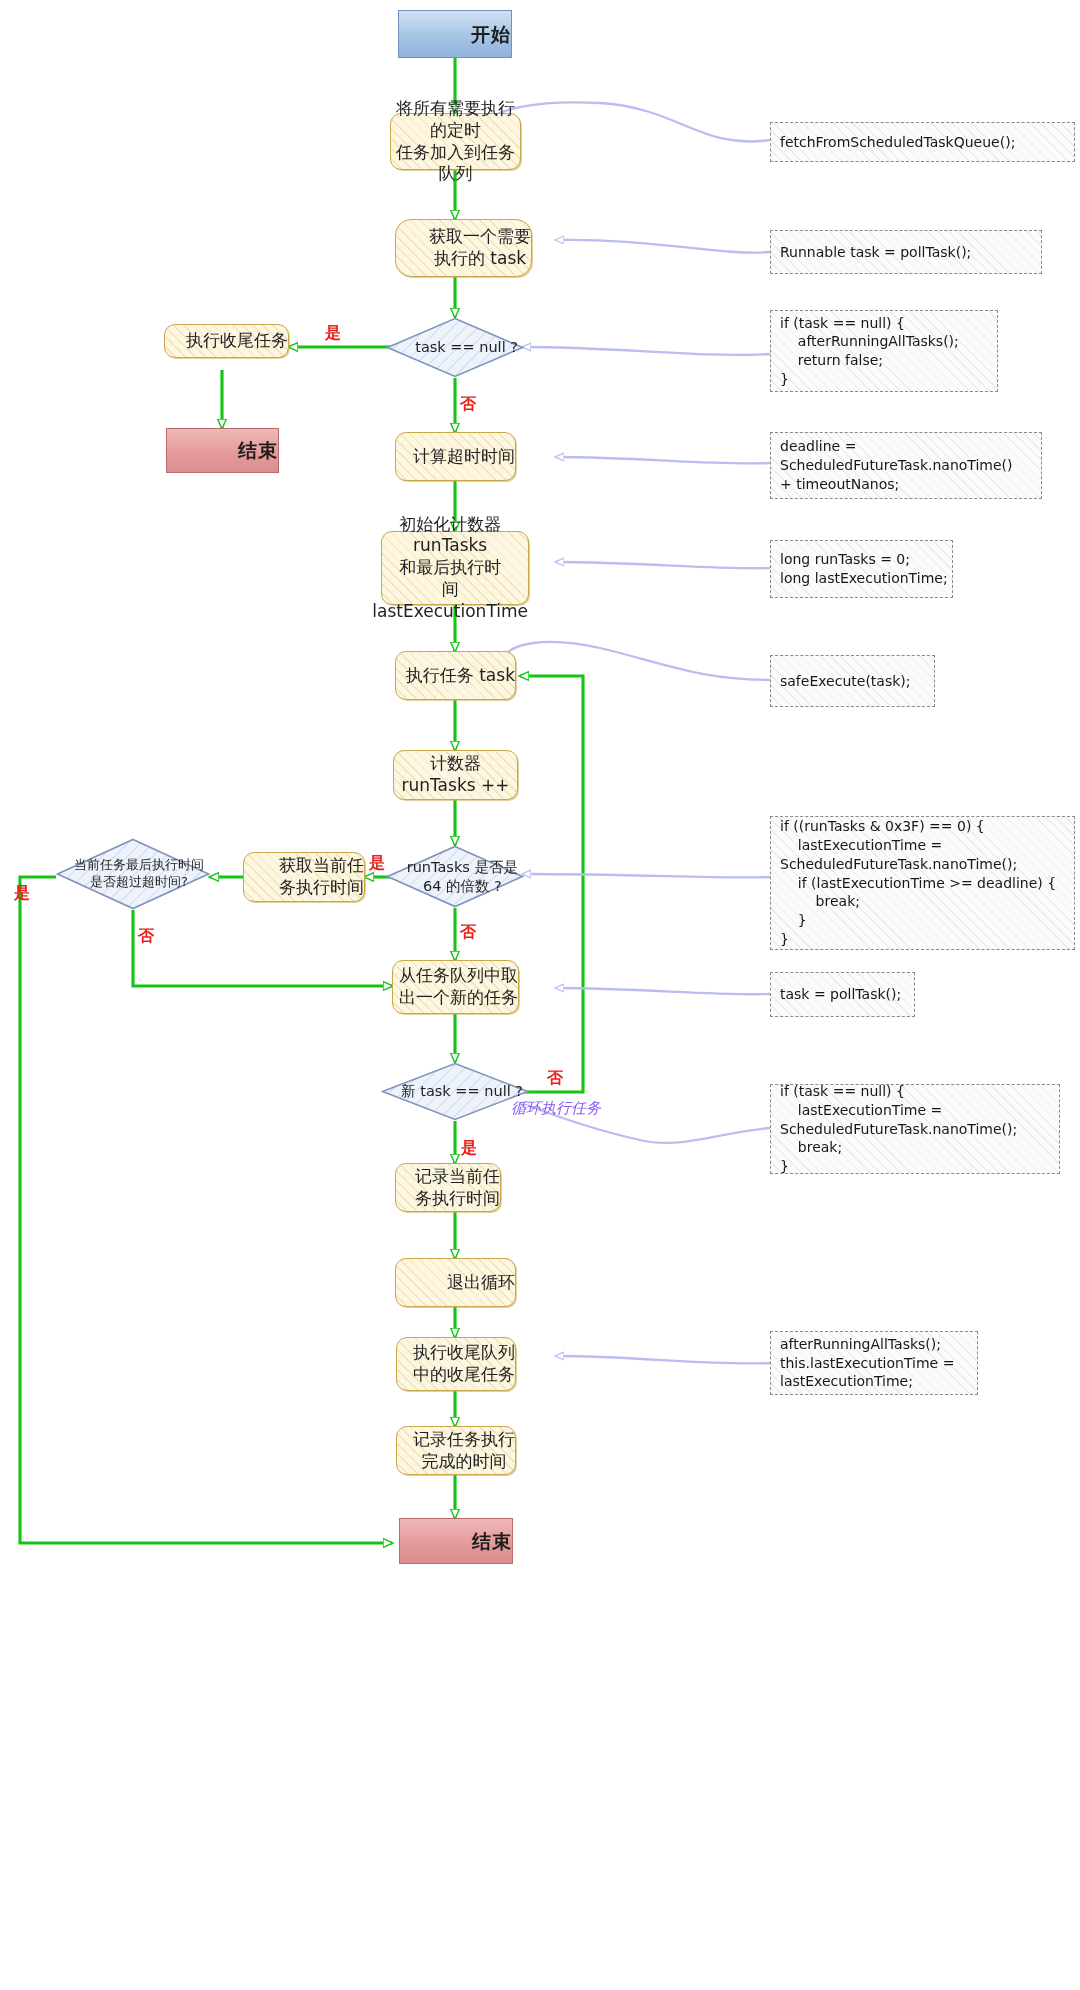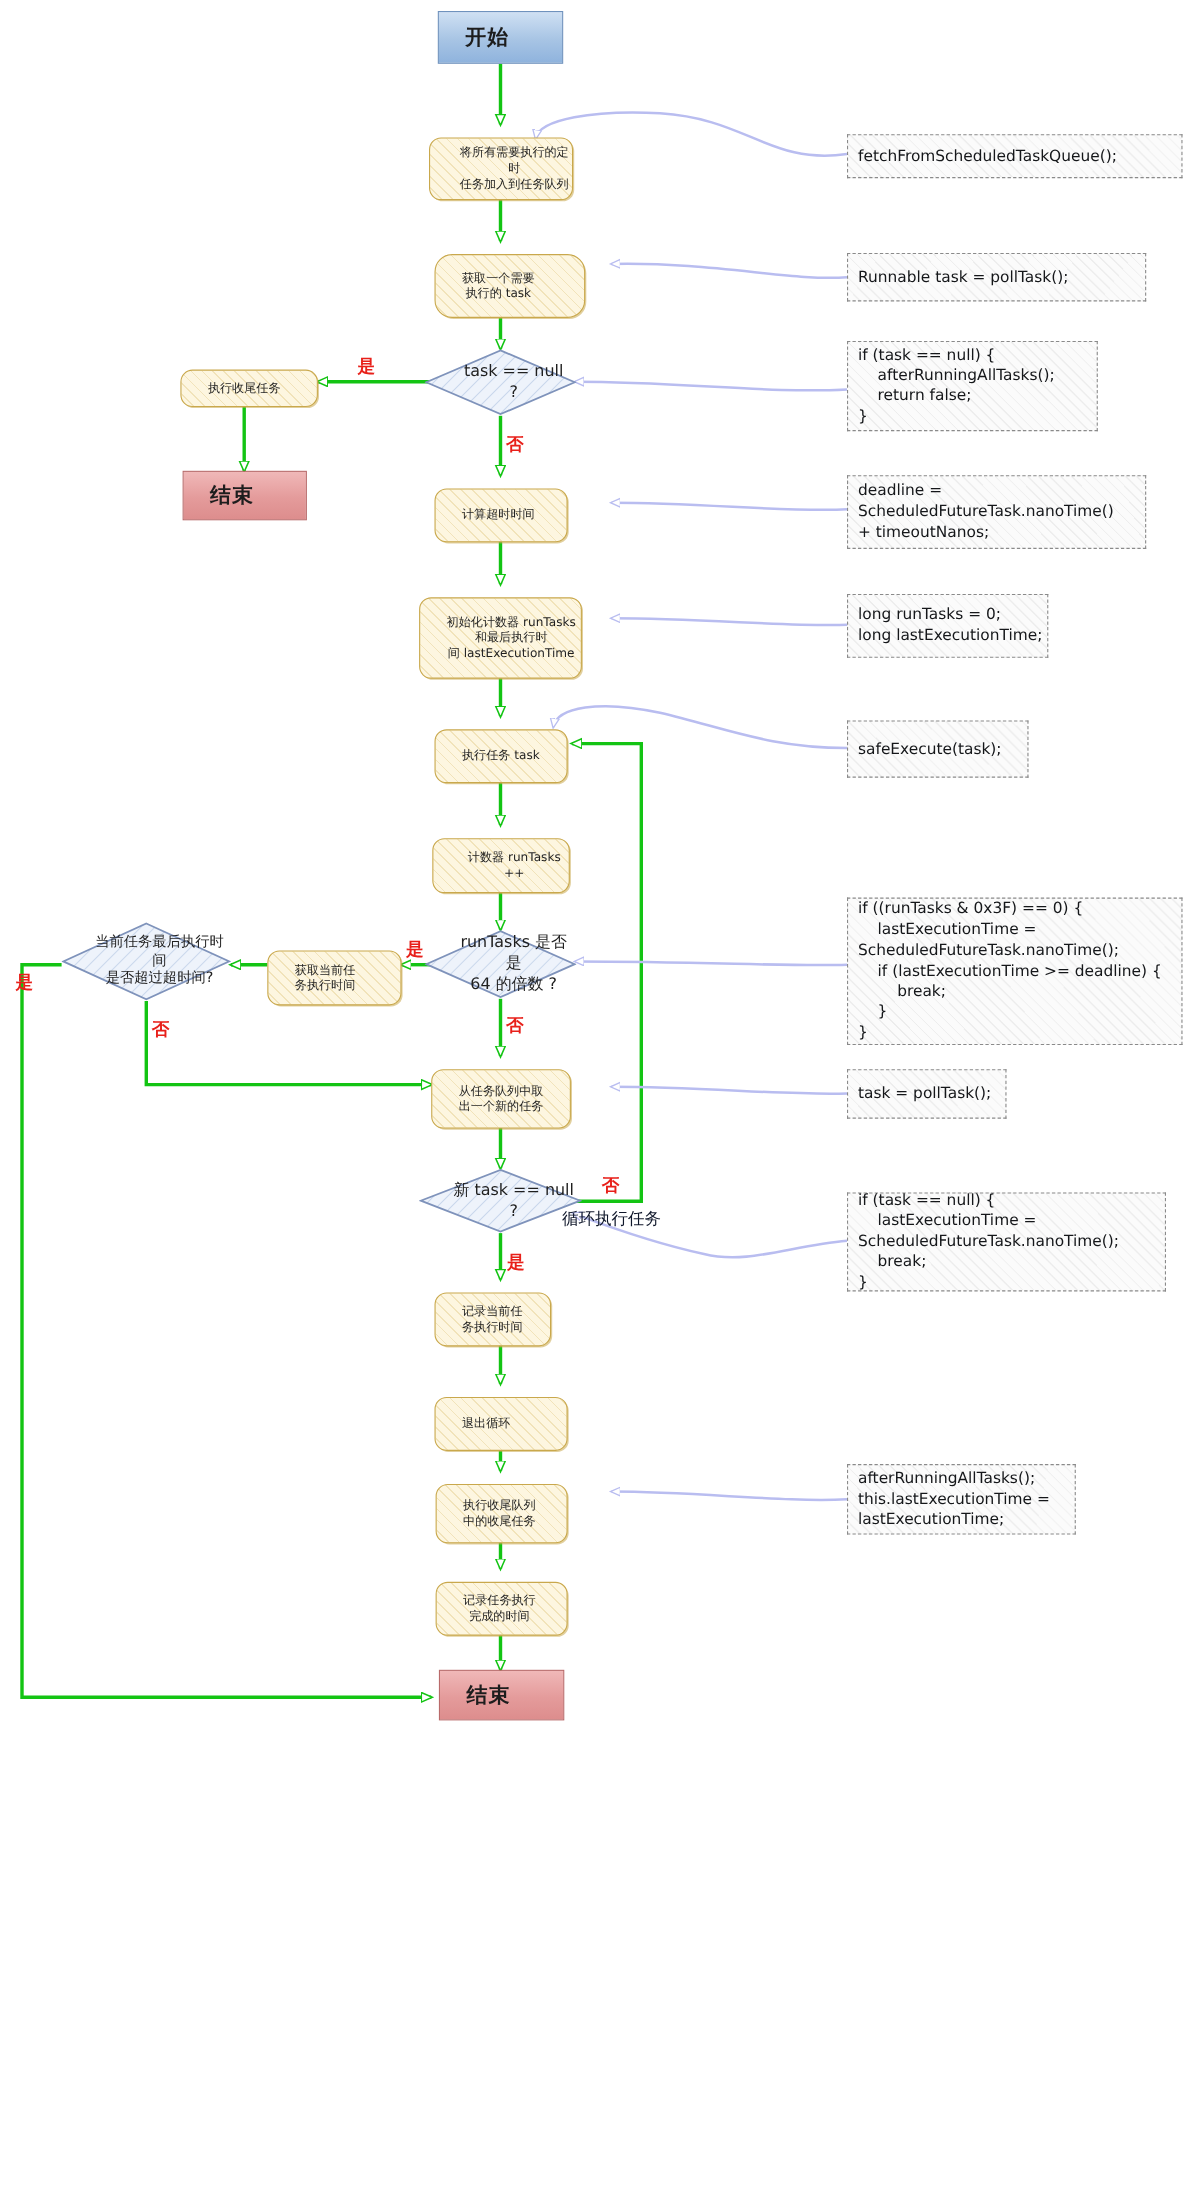--- a/index.html
+++ b/index.html
@@ -23,25 +23,24 @@
     top: 0;
     width: 1080px;
     height: 1990px;
     pointer-events: none;
   }
   .node {
     position: absolute;
     box-sizing: border-box;
     display: flex;
     align-items: center;
-    justify-content: flex-start;
+    justify-content: flex-end;
     text-align: center;
     line-height: 1.28;
     white-space: pre-line;
-    padding-left: 24px;
   }
   
   .node.start {
     background: linear-gradient(180deg, #cfe0f3 0%, #a7c4e4 55%, #8fb3dd 100%);
     border: 1px solid #6f92bd;
     color: #1d1d1d;
     font-size: 19px;
     font-weight: bold;
     letter-spacing: 1px;
   }
@@ -59,23 +58,22 @@
     background-color: #fdf6e0;
     background-image: repeating-linear-gradient(
         45deg,
         rgba(214,183,96,0.30) 0px,
         rgba(214,183,96,0.30) 1.1px,
         rgba(255,255,255,0) 1.1px,
         rgba(255,255,255,0) 7px);
     border: 1.6px solid #c9a84c;
     border-radius: 11px;
     color: #1f1f1f;
-    font-size: 11px;
+    font-size: 17px;
     box-shadow: 1.5px 1.5px 0 -0.5px rgba(201,168,76,0.55);
-    margin-top: 12px;
   }
   
   .node.decision {
     background: transparent;
     border: none;
   }
   .diamond-svg {
     position: absolute;
     left: 0;
     top: 0;
@@ -116,23 +114,24 @@
   
   .elabel {
     position: absolute;
     color: #e8201a;
     font-size: 16px;
     font-weight: bold;
     line-height: 1;
     white-space: nowrap;
   }
   .elabel.note {
-    color: #0f172a;
+    color: #8b5cf6;
     font-size: 15px;
     font-weight: normal;
+    font-style: italic;
   }
 </style>
 </head>
 <body>
 
 <div id="canvas">
 
   <svg class="edges" viewBox="0 0 1080 1990">
     <defs>
       <marker id="ga" markerWidth="12" markerHeight="12" refX="9" refY="5" orient="auto" markerUnits="userSpaceOnUse">

